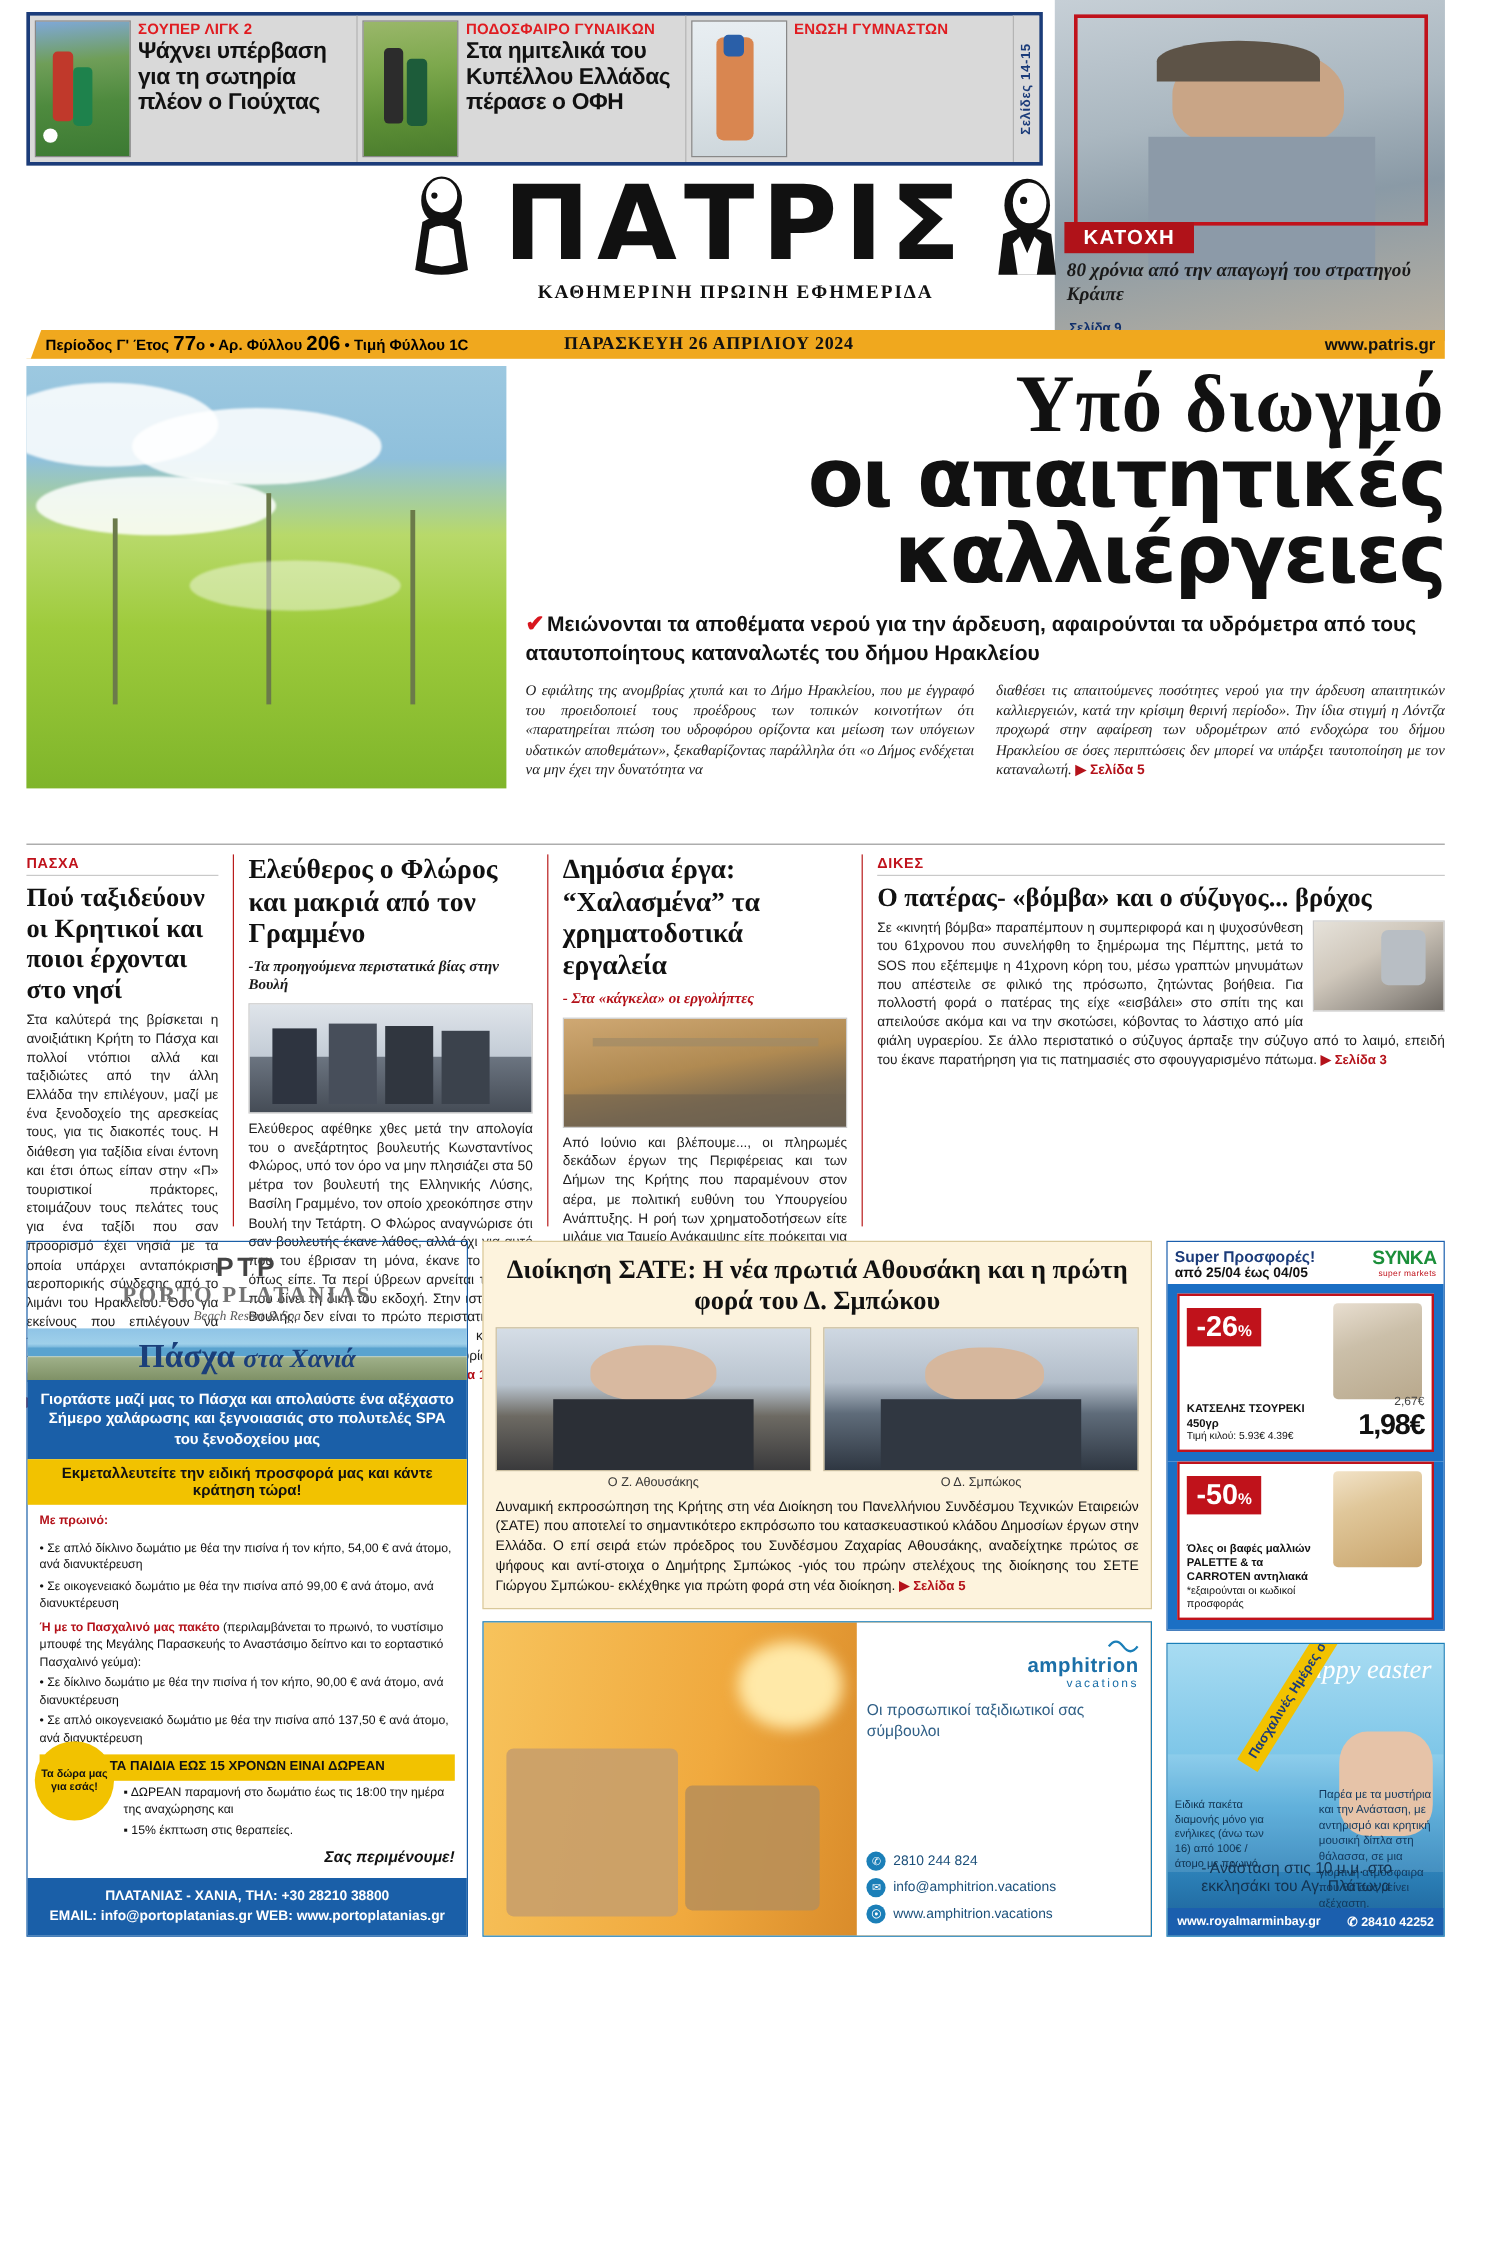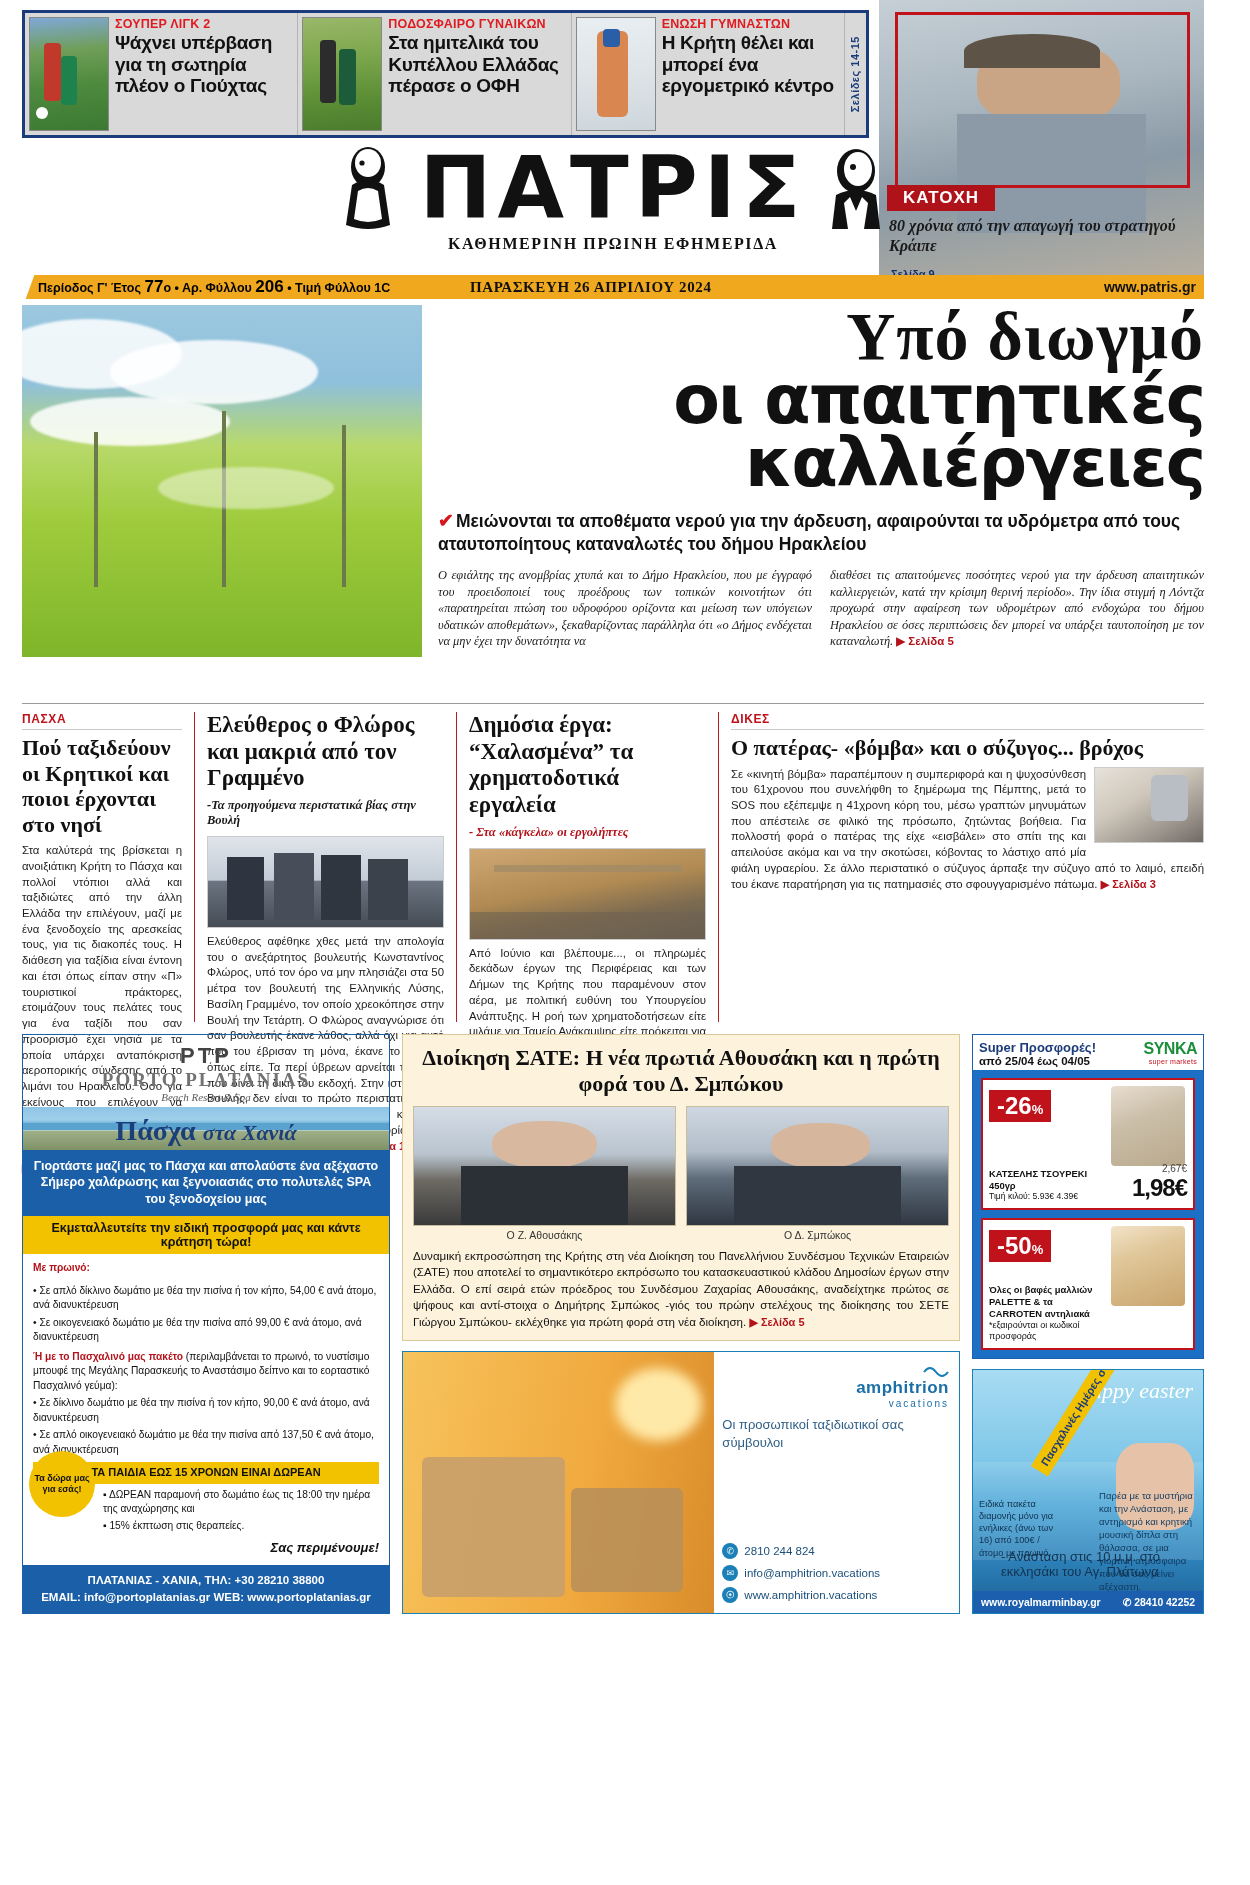--- a/index.html
+++ b/index.html
@@ -238,21 +238,20 @@
         </div>
       </div>
 
       <div class="sportitem">
         <div class="sportthumb" style="background:linear-gradient(175deg,#e8eef2 0%,#dfe6ea 45%,#cdd6db 100%)">
           <div style="position:absolute;left:26%;top:12%;width:40%;height:76%;background:#d98650;border-radius:6px"></div>
           <div style="position:absolute;left:34%;top:10%;width:22%;height:16%;background:#2a5fa8;border-radius:4px"></div>
         </div>
         <div class="sporttxt">
           <div class="kicker">ΕΝΩΣΗ ΓΥΜΝΑΣΤΩΝ</div>
-          <div class="shead">Η Κρήτη θέλει και μπορεί ένα εργομετρικό κέντρο</div>
         </div>
       </div>
 
       <div class="pagesref">
         <span>Σελίδες 14-15</span>
       </div>
     </div>
 
     <div class="occupation" style="height:284px;margin-top:-10px">
       <div class="occ-photo" style="background:linear-gradient(170deg,#c6cfd6 0%,#aab7c0 35%,#8a9aa6 60%,#b9b0a0 100%)">

